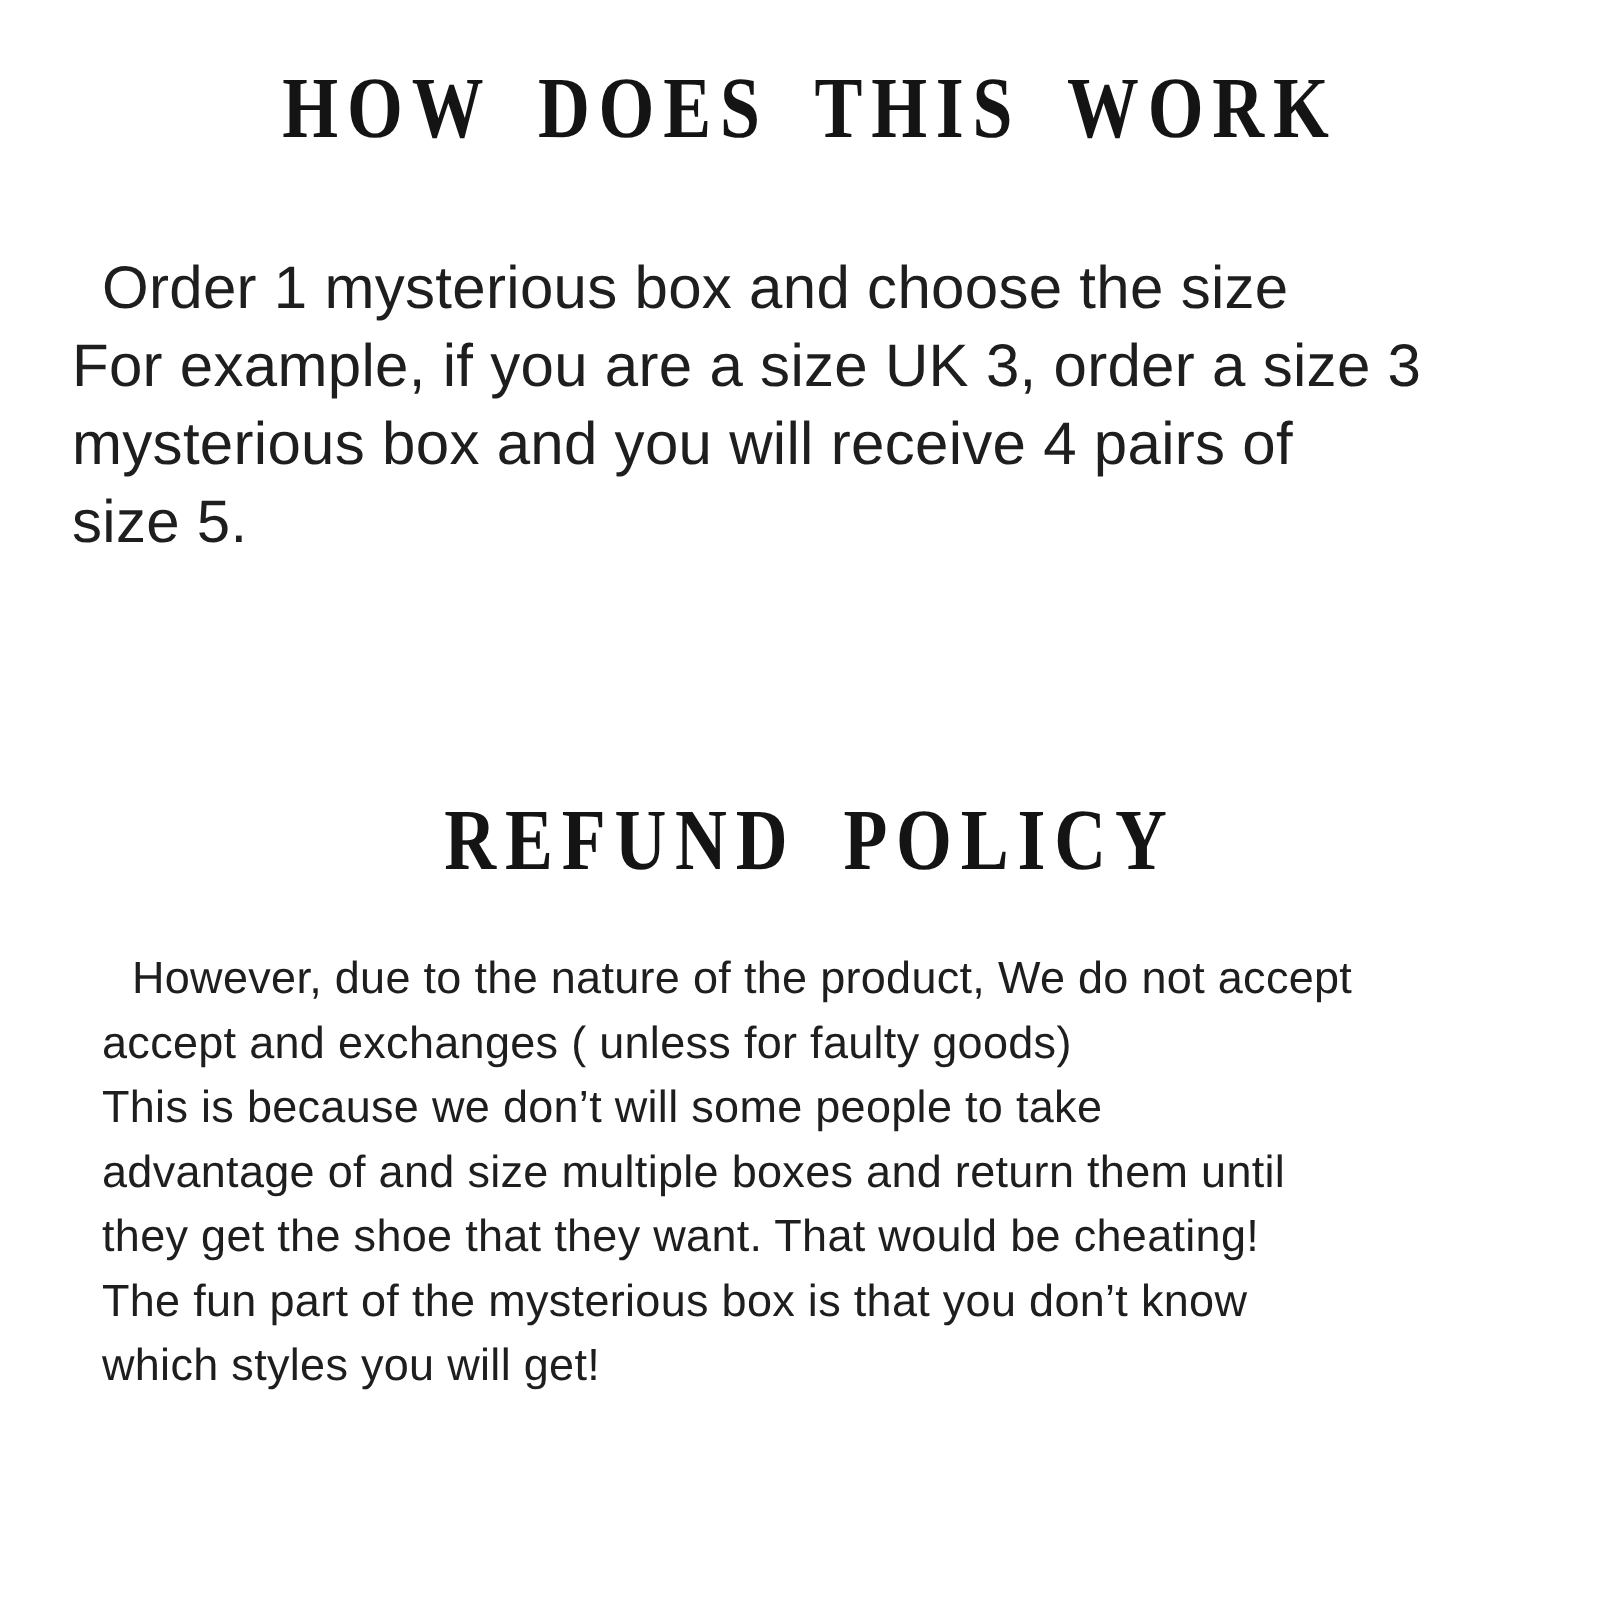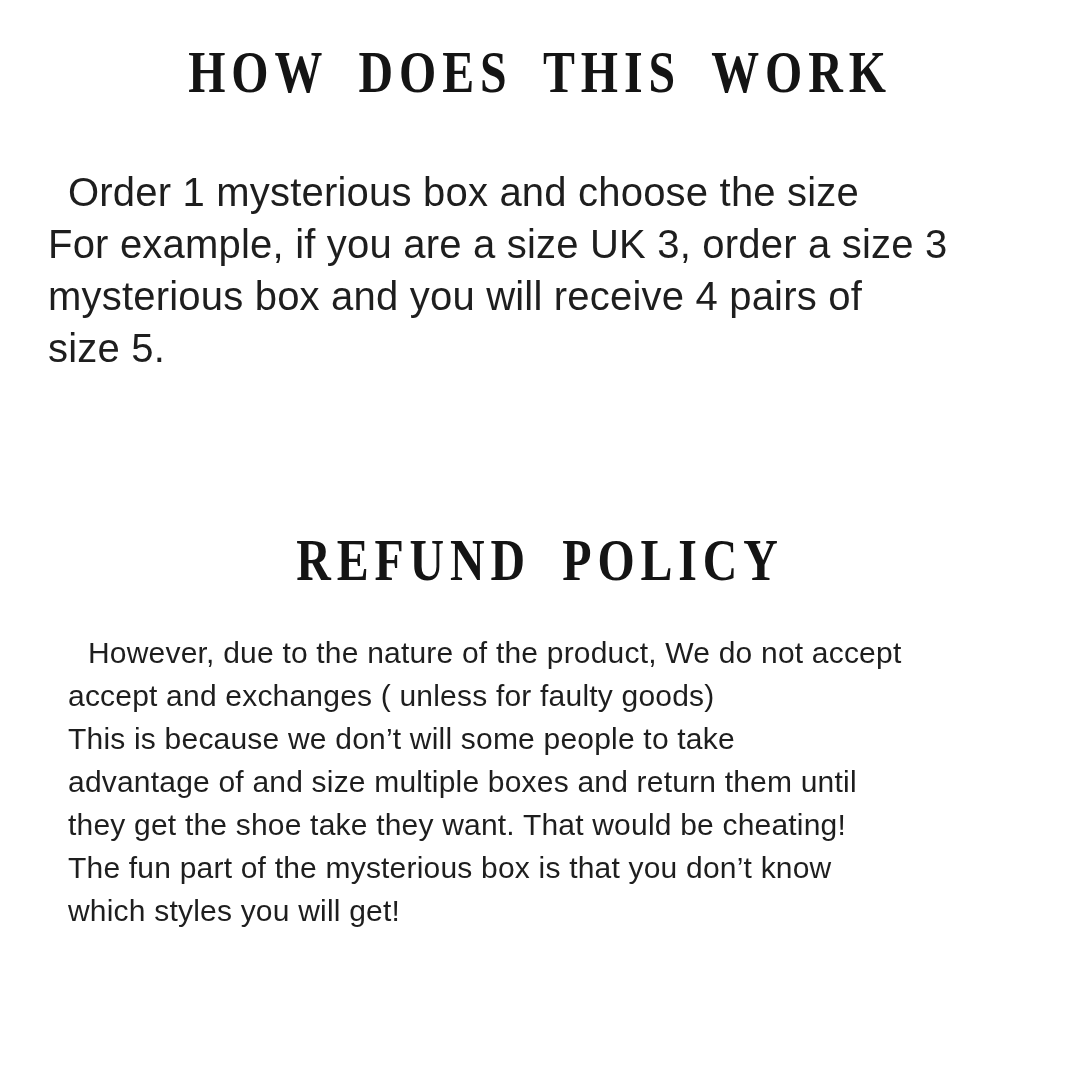--- a/index.html
+++ b/index.html
@@ -70,18 +70,18 @@
     <div class="line">size 5.</div>
   </div>
 
   <h2 class="heading heading-refund">REFUND POLICY</h2>
 
   <div class="para para-refund">
     <div class="line first">However, due to the nature of the product, We do not accept</div>
     <div class="line">accept and exchanges ( unless for faulty goods)</div>
     <div class="line">This is because we don’t will some people to take</div>
     <div class="line">advantage of and size multiple boxes and return them until</div>
-    <div class="line">they get the shoe take they want. That would be cheating!</div>
+    <div class="line">they get the shoe that they want. That would be cheating!</div>
     <div class="line">The fun part of the mysterious box is that you don’t know</div>
     <div class="line">which styles you will get!</div>
   </div>
 
 </div>
 
 </body></html>

